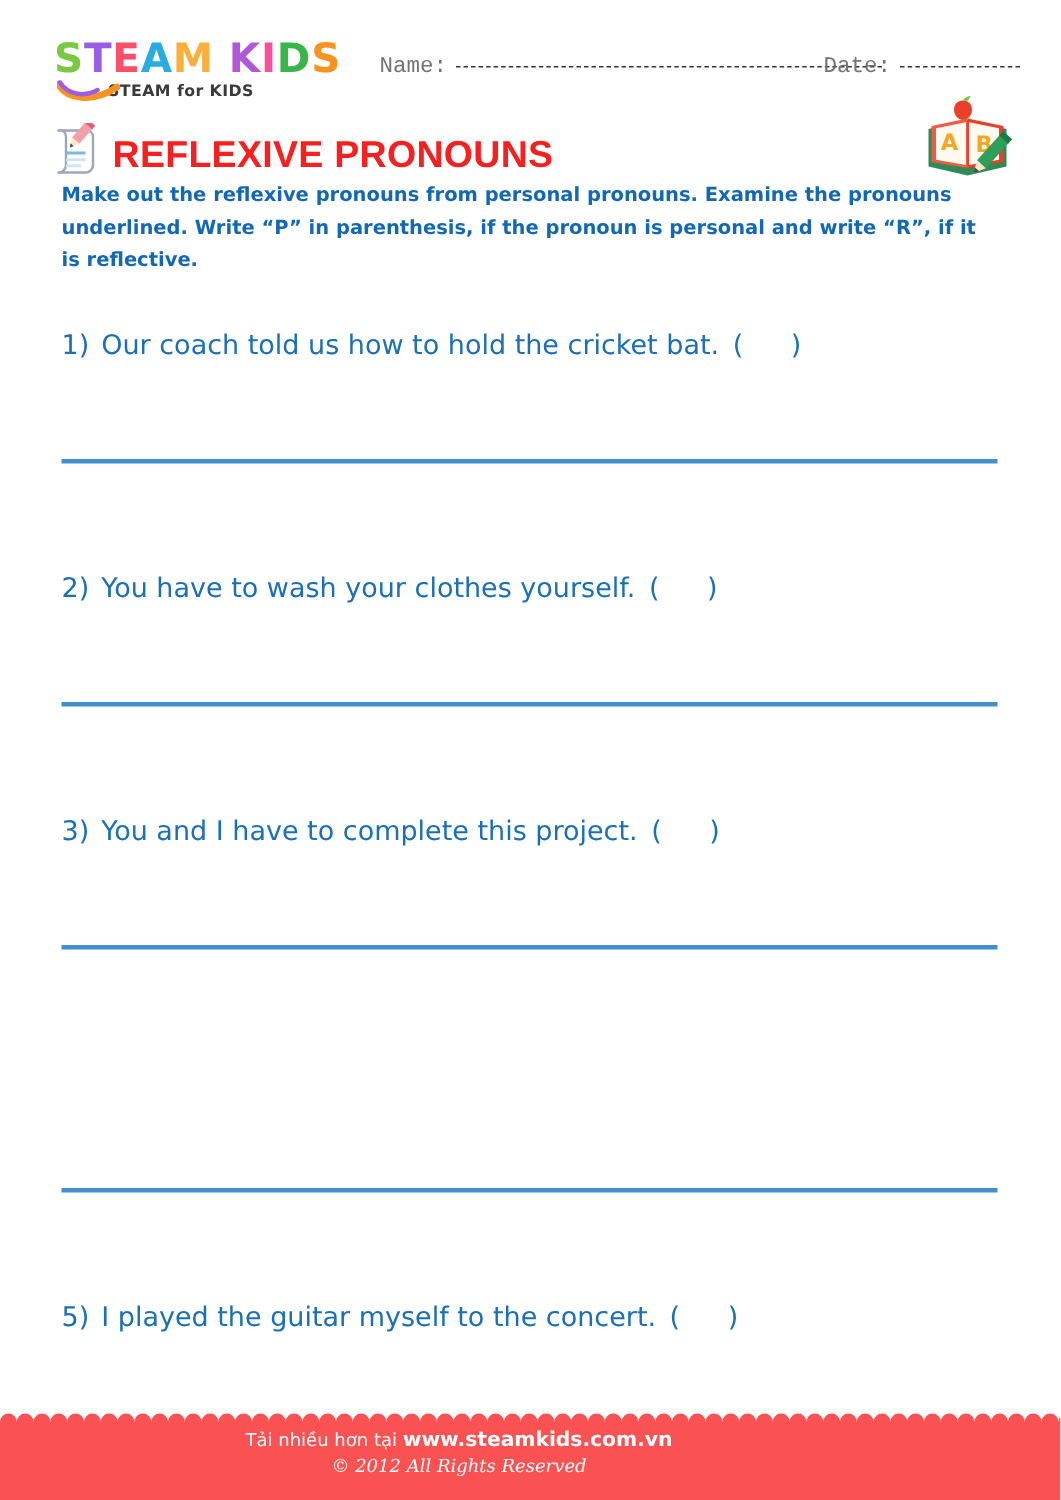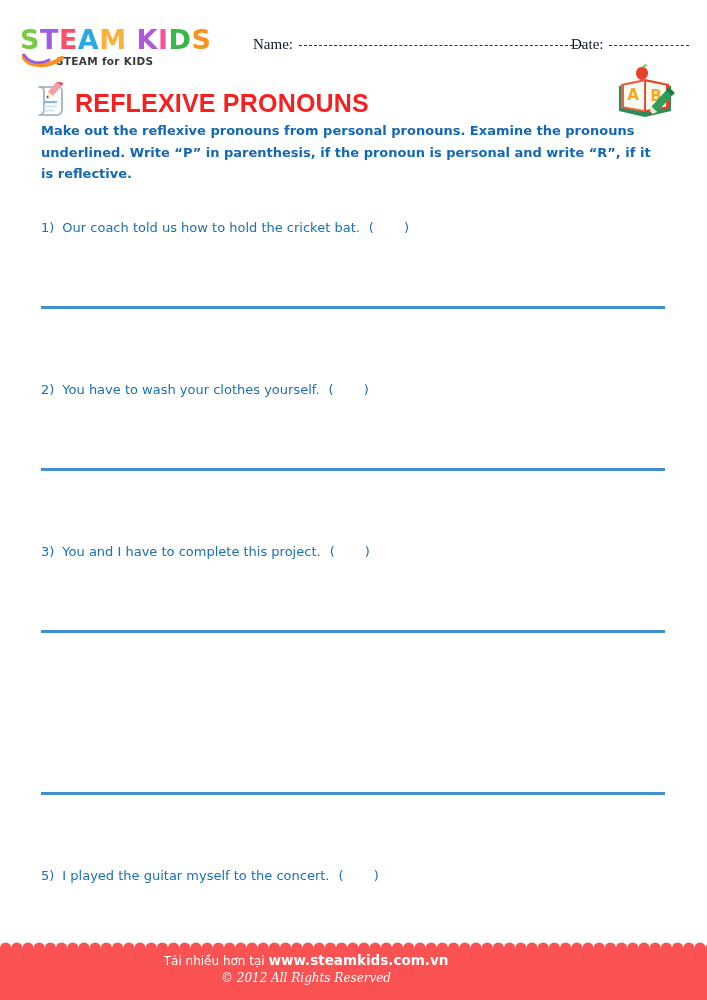--- a/index.html
+++ b/index.html
@@ -25,21 +25,21 @@
   
   .header {
     position: absolute;
     left: 0; top: 0;
     width: 707px;
     height: 72px;
   }
 
   .logo-block {
     position: absolute;
-    left: 20px;
+    left: 36px;
     top: 26px;
     width: 200px;
   }
   .logo-word {
     font-family: "DejaVu Sans", sans-serif;
     font-weight: bold;
     font-size: 27px;
     letter-spacing: 0.5px;
     line-height: 28px;
     white-space: nowrap;
@@ -57,38 +57,38 @@
   .logo-swoosh {
     position: absolute;
     left: 2px;
     top: 27px;
     width: 42px;
     height: 18px;
   }
 
   .field {
     position: absolute;
-    font-family: Liberation Serif, serif;
+    font-family: Liberation Mono, monospace;
     font-size: 15px;
-    color: #0f172a;
+    color: #737373;
     top: 36px;
     display: flex;
     align-items: baseline;
   }
   .field-label { white-space: nowrap; }
   .dots {
     display: inline-block;
     border-bottom: 1.5px dashed #333;
     margin-left: 6px;
     position: relative;
     top: -3px;
   }
   #name-field { left: 253px; }
   #name-field .dots { width: 284px; }
-  #date-field { left: 571px; }
+  #date-field { left: 549px; }
   #date-field .dots { width: 80px; }
 
   
   .title-row {
     position: absolute;
     left: 34px;
     top: 82px;
     display: flex;
     align-items: flex-end;
   }
@@ -137,21 +137,21 @@
   }
   .q-item {
     position: relative;
     height: 162px;
   }
   .q-text {
     position: absolute;
     left: 41px;
     top: 14px;
     font-family: "DejaVu Sans", sans-serif;
-    font-size: 13px;
+    font-size: 18px;
     color: #1a6fb5;
     white-space: nowrap;
   }
   .q-num { margin-right: 8px; }
   .q-paren { margin-left: 9px; letter-spacing: 13px; }
   .q-line {
     position: absolute;
     left: 41px;
     top: 100px;
     width: 624px;

